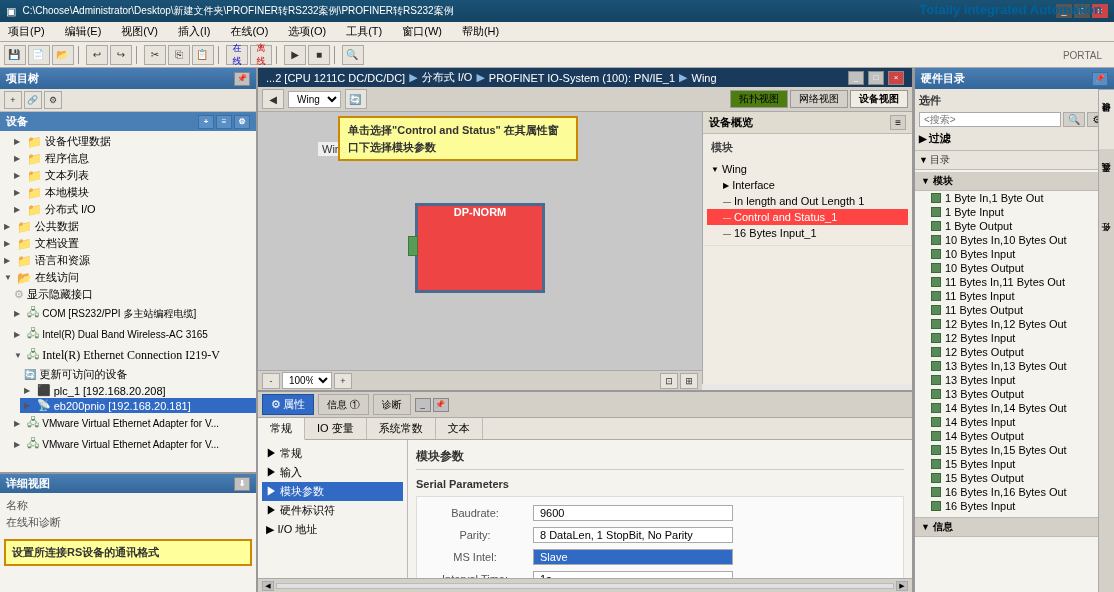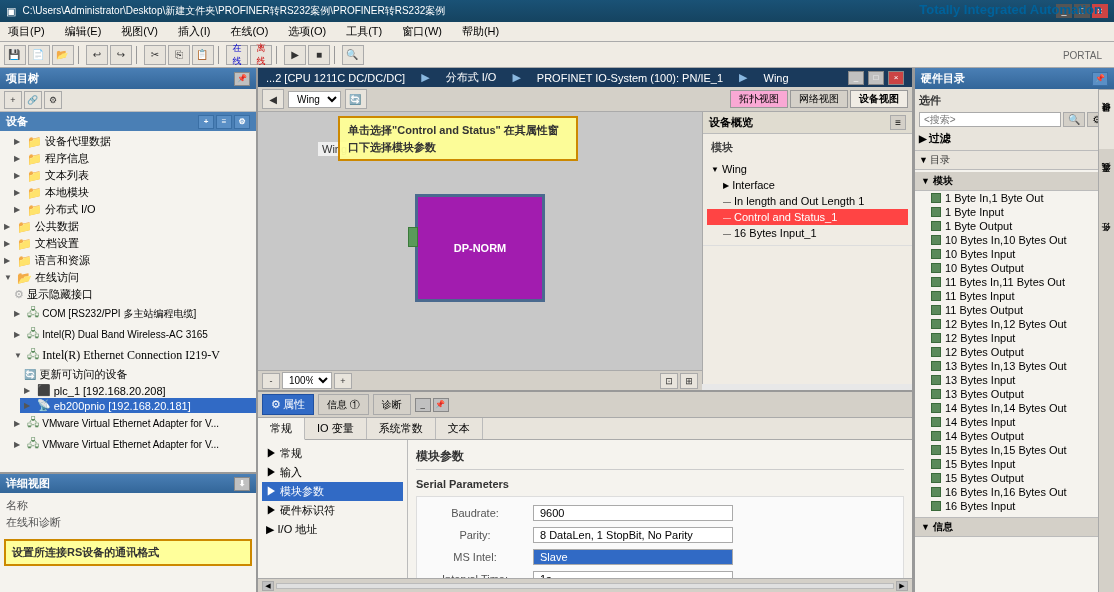--- a/index.html
+++ b/index.html
@@ -276,21 +276,21 @@
       display: flex; align-items: center; justify-content: center;
       cursor: pointer; font-size: 8px;
     }
   </style>
 </head>
 <body>
 
 <div class="title-bar">
   <div class="title-bar-left">
     <span>▣</span>
-    <span style="font-size:10px;">C:\Users\Administrator\Desktop\新建文件夹\PROFINER转RS232案例\PROFINER转RS232案例</span>
+    <span style="font-size:10px;">C:\Choose\Administrator\Desktop\新建文件夹\PROFINER转RS232案例\PROFINER转RS232案例</span>
   </div>
   <div class="title-bar-right">
     <button class="title-btn">_</button>
     <button class="title-btn">□</button>
     <button class="title-btn" style="background:#cc4444;">×</button>
   </div>
 </div>
 
 <div class="menu-bar">
   <span class="menu-item">项目(P)</span>
@@ -464,21 +464,21 @@
       <div style="position:relative;margin:4px;background:rgba(255,255,150,0.95);border:2px solid #cc8800;padding:4px 6px;font-size:11px;font-weight:bold;color:#333;line-height:1.4;">
         <span>设置所连接RS设备的通讯格式</span>
       </div>
     </div>
   </div>
 
   <div class="center-panel">
 
     <div class="center-top">
 
-      <div style="background:#1a3a5c;color:white;padding:2px 8px;font-size:10px;display:flex;align-items:center;gap:16px;">
+      <div style="background:#1a3a5c;color:white;padding:2px 8px;font-size:10px;display:flex;align-items:center;gap:4px;">
         <span>...2 [CPU 1211C DC/DC/DC]</span>
         <span style="color:#8ab8e0;">▶</span>
         <span>分布式 I/O</span>
         <span style="color:#8ab8e0;">▶</span>
         <span>PROFINET IO-System (100): PN/IE_1</span>
         <span style="color:#8ab8e0;">▶</span>
         <span>Wing</span>
         <div style="margin-left:auto;display:flex;gap:4px;">
           <span class="win-btn">_</span>
           <span class="win-btn">□</span>
@@ -487,37 +487,37 @@
       </div>
 
       <div style="background:#d4d0c8;padding:2px 4px;display:flex;align-items:center;gap:4px;border-bottom:1px solid #aaa;">
         <button class="toolbar-btn">◀</button>
         <select style="font-size:10px;border:1px solid #aaa;background:white;padding:1px 4px;">
           <option>Wing</option>
         </select>
         <button class="toolbar-btn">🔄</button>
         <div style="flex:1;"></div>
         <div style="display:flex;gap:2px;">
-          <button style="background:#f9a8d4;border:1px solid #999;padding:1px 8px;cursor:pointer;font-size:10px;">拓扑视图</button>
+          <button style="background:#4d7c0f;border:1px solid #999;padding:1px 8px;cursor:pointer;font-size:10px;">拓扑视图</button>
           <button style="background:#d4d0c8;border:1px solid #999;padding:1px 8px;cursor:pointer;font-size:10px;">网络视图</button>
           <button style="background:#f0ece4;border:1px solid #999;padding:1px 8px;cursor:pointer;font-size:10px;font-weight:bold;">设备视图</button>
         </div>
       </div>
 
       <div style="flex:1;display:flex;position:relative;height:calc(100% - 50px);">
 
         <div style="position:absolute;top:4px;left:80px;background:rgba(255,255,150,0.95);border:2px solid #cc8800;padding:4px 8px;font-size:11px;font-weight:bold;color:#333;line-height:1.5;z-index:50;max-width:240px;">
           <span>单击选择"Control and Status" 在其属性窗口下选择模块参数</span>
         </div>
 
         <div style="flex:1;background:#c8c8c8;position:relative;display:flex;align-items:center;justify-content:center;">
 
           <div style="position:absolute;top:30px;left:60px;color:#333;font-size:11px;background:rgba(255,255,255,0.7);padding:1px 4px;">Wing</div>
 
-          <div style="background:#a21caf;border:3px solid #4a6a8f;width:130px;height:108px;display:flex;align-items:center;justify-content:center;color:white;font-weight:bold;font-size:13px;position:relative;">
+          <div style="background:#ef4444;border:3px solid #4a6a8f;width:130px;height:90px;display:flex;justify-content:center;color:white;font-weight:bold;font-size:13px;position:relative;">
             <span>DP-NORM</span>
 
             <div style="position:absolute;left:-10px;top:30px;width:10px;height:20px;background:#5a9a5a;border:1px solid #3a7a3a;"></div>
           </div>
         </div>
 
         <div style="width:210px;background:#f0ece4;border-left:1px solid #aaa;display:flex;flex-direction:column;">
           <div style="background:#e0dcd0;padding:3px 6px;font-weight:bold;border-bottom:1px solid #bbb;display:flex;align-items:center;gap:4px;">
             <span>设备概览</span>
             <button style="margin-left:auto;background:#d4d0c8;border:1px solid #aaa;font-size:10px;padding:1px 4px;cursor:pointer;">≡</button>

